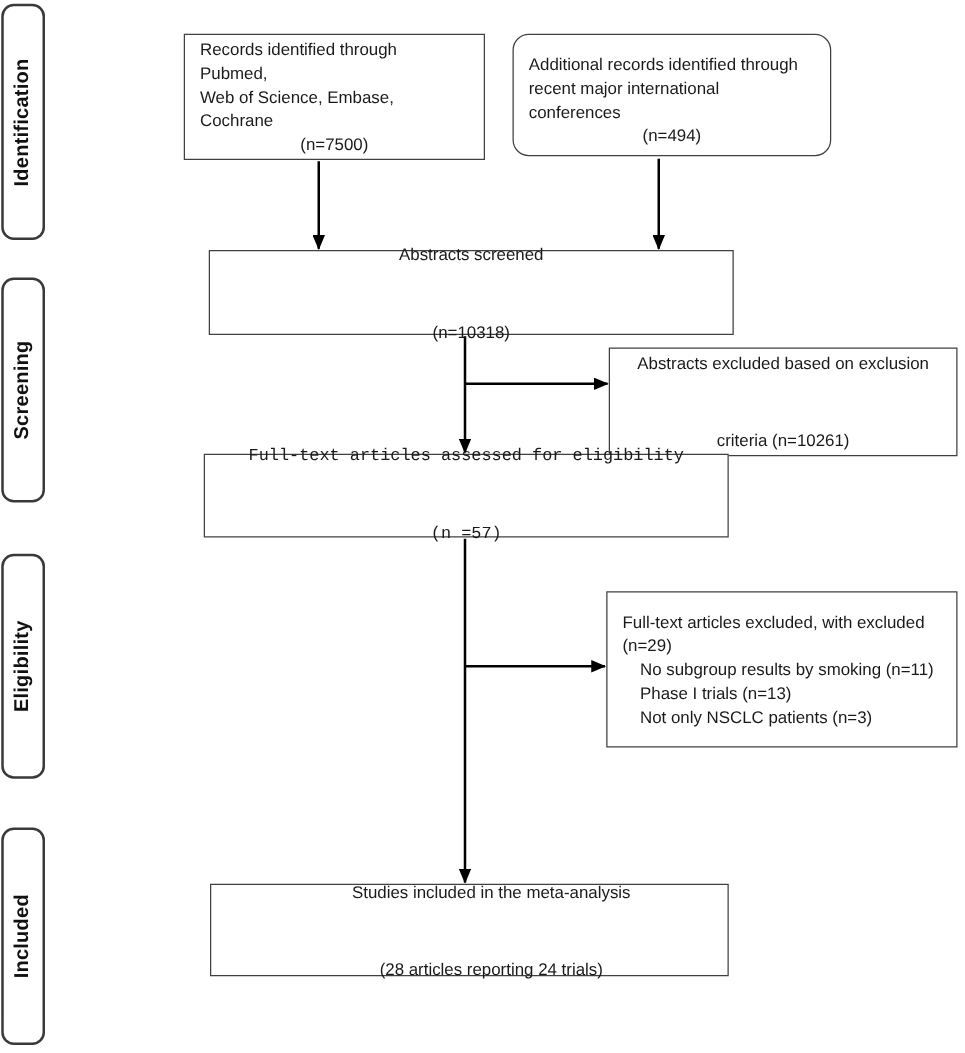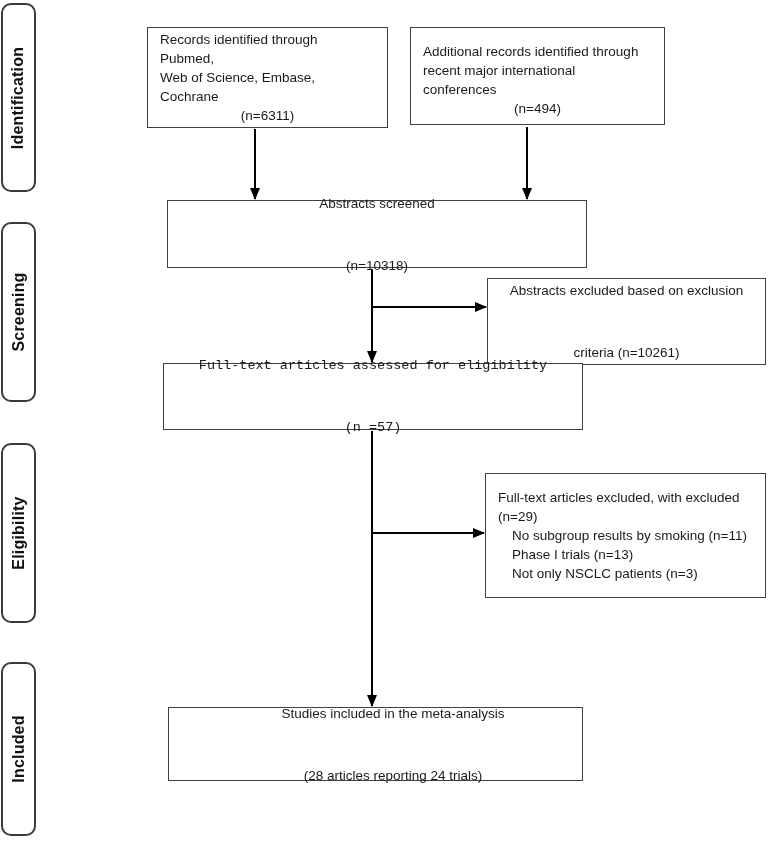--- a/index.html
+++ b/index.html
@@ -86,24 +86,24 @@
     <line x1="527" y1="127" x2="527" y2="199" stroke="#000000" stroke-width="2" marker-end="url(#ah)"></line>
     <line x1="372" y1="269" x2="372" y2="362" stroke="#000000" stroke-width="2" marker-end="url(#ah)"></line>
     <line x1="372" y1="307" x2="486" y2="307" stroke="#000000" stroke-width="2" marker-end="url(#ah)"></line>
     <line x1="372" y1="431" x2="372" y2="706" stroke="#000000" stroke-width="2" marker-end="url(#ah)"></line>
     <line x1="372" y1="533" x2="484" y2="533" stroke="#000000" stroke-width="2" marker-end="url(#ah)"></line>
   </svg>
 
   <div class="fbox" style="left:147px; top:27px; width:241px; height:101px;">
     <div class="ln">Records identified through Pubmed,</div>
     <div class="ln">Web of Science, Embase, Cochrane</div>
-    <div class="ln center">(n=6311)</div>
+    <div class="ln center">(n=7500)</div>
   </div>
 
-  <div class="fbox" style="left:410px; top:27px; width:255px; height:98px; justify-content:flex-start; padding-top:14px;">
+  <div class="fbox" style="left:410px; top:27px; width:255px; height:98px; justify-content:flex-start; padding-top:14px;border-radius:13px;">
     <div class="ln">Additional records identified through</div>
     <div class="ln">recent major international conferences</div>
     <div class="ln center">(n=494)</div>
   </div>
 
   <div class="fbox centered" style="left:167px; top:200px; width:420px; height:68px;">
     <div class="ln center">Abstracts screened</div>
     <div class="ln center">(n=10318)</div>
   </div>
 

